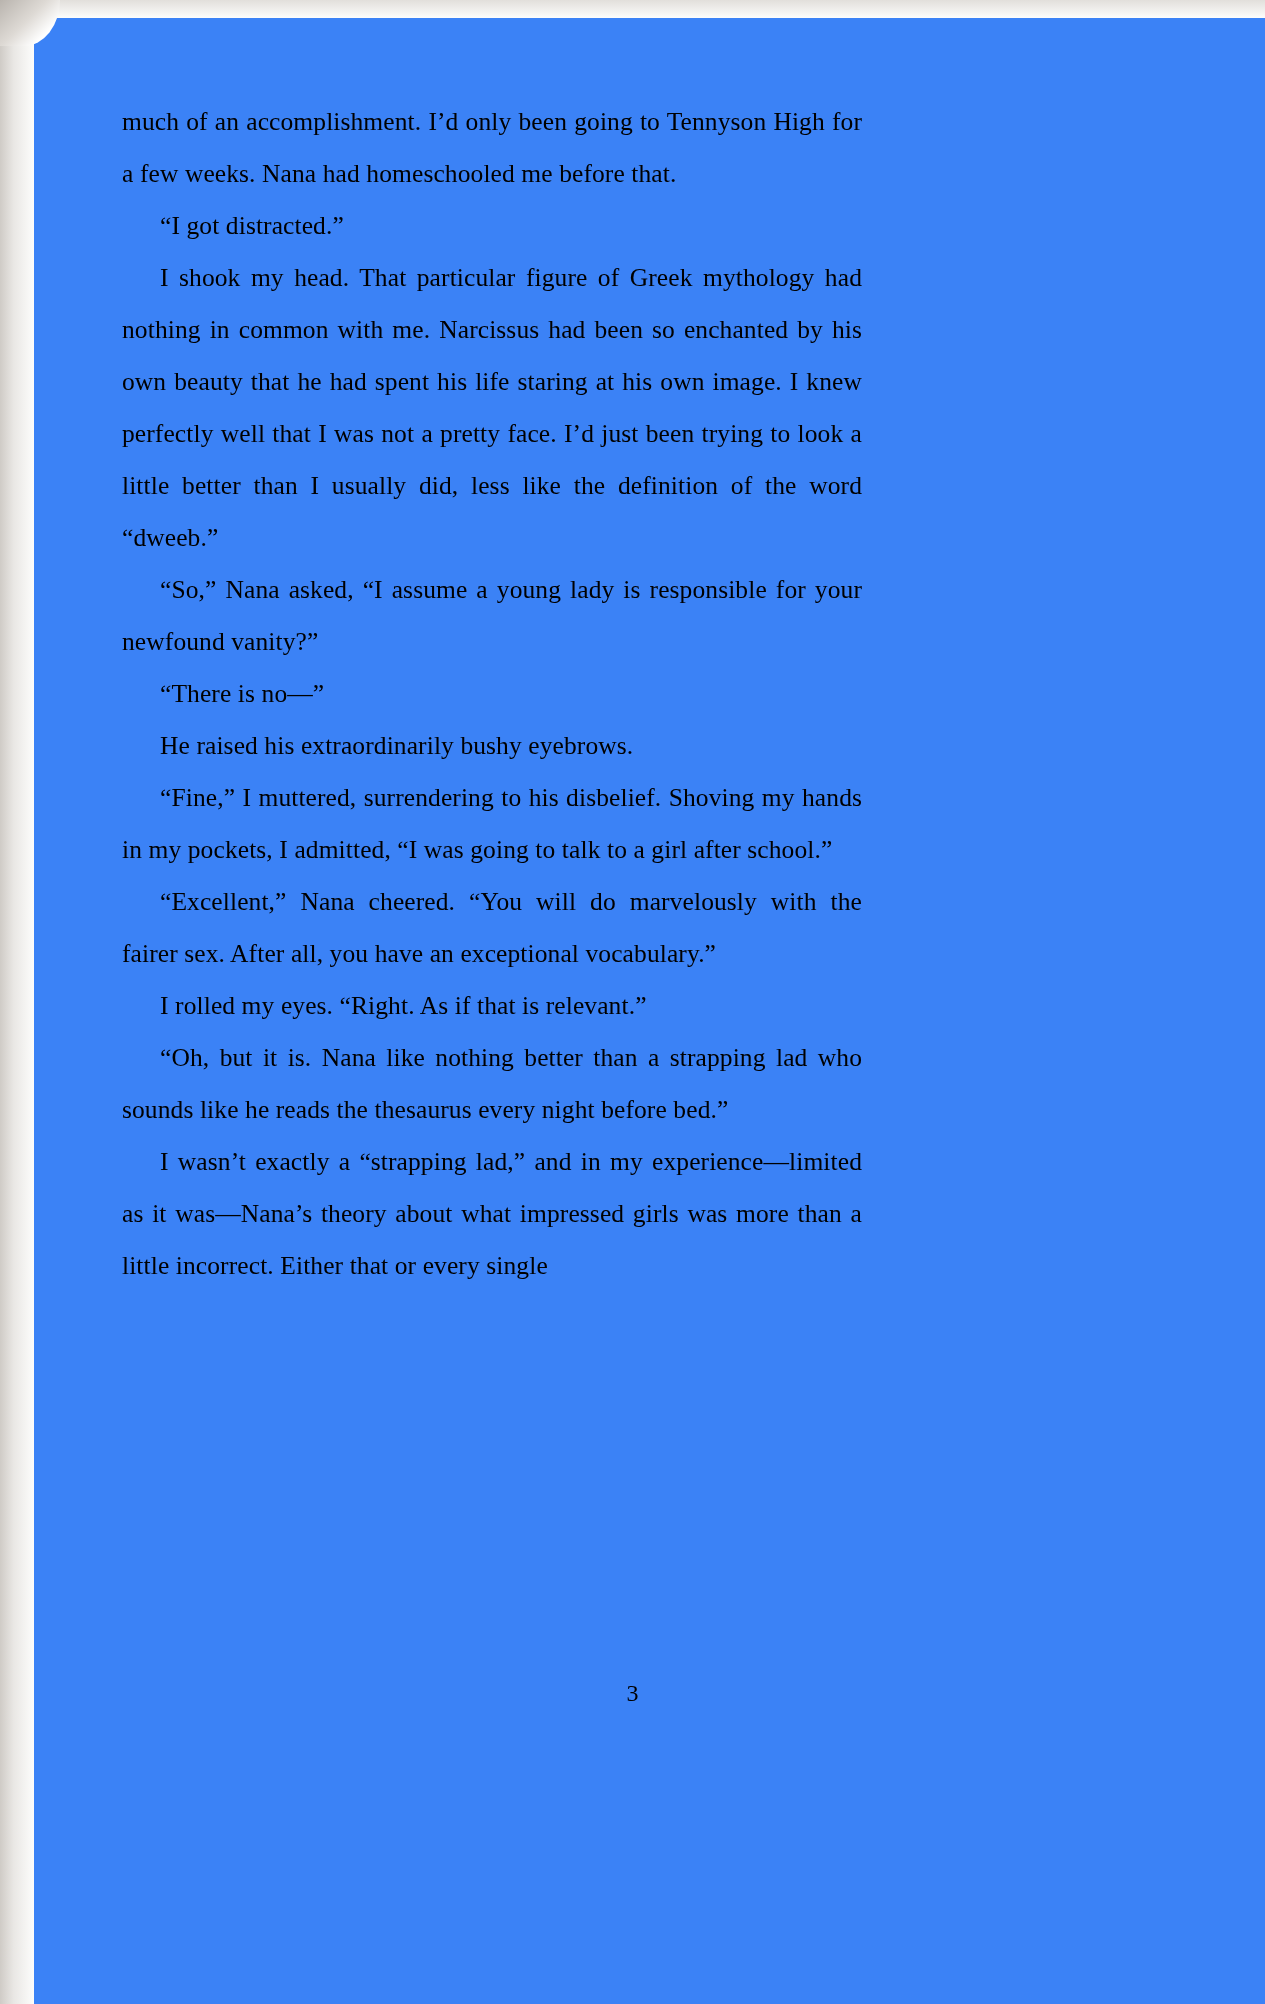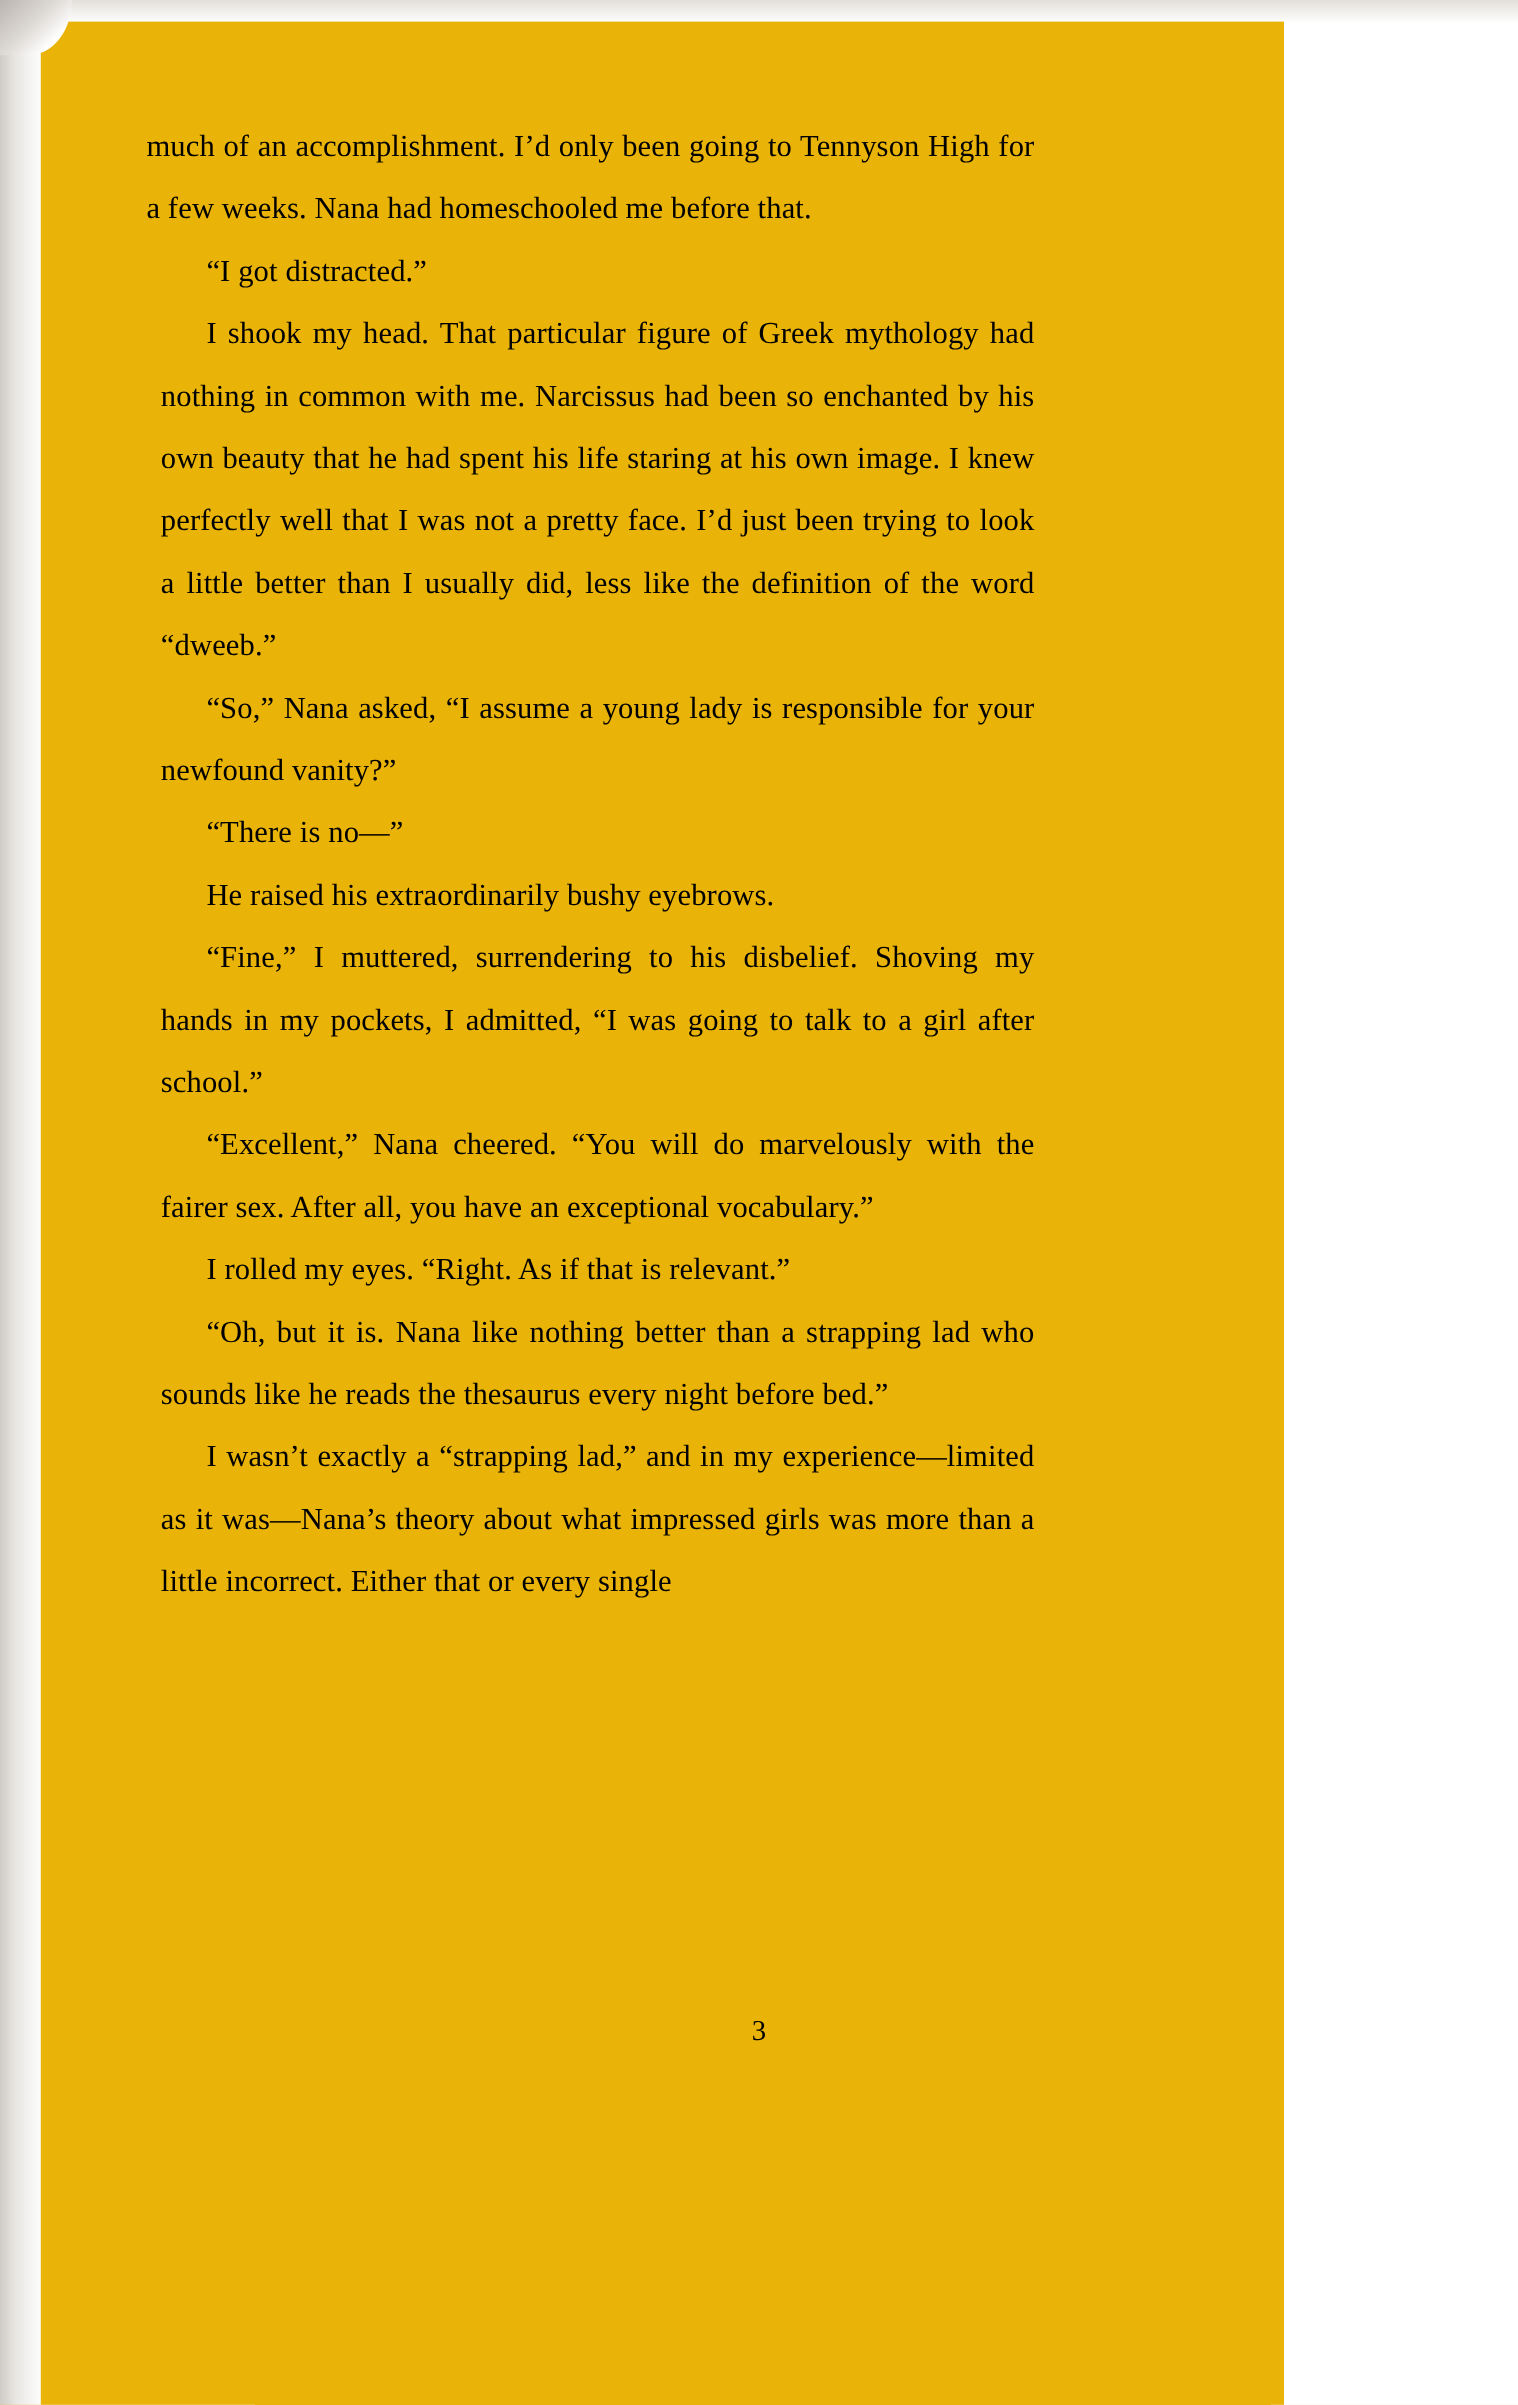--- a/index.html
+++ b/index.html
@@ -13,23 +13,23 @@
     position: relative;
     font-family: "Liberation Serif", serif;
     color: #000000;
     overflow: hidden;
   }
 
   .page {
     position: absolute;
     top: 0;
     left: 0;
-    width: 1070px;
+    width: 1265px;
     height: 2004px;
-    background: #eab308;
+    background: #3b82f6;
   }
 
   
   .page-edge-left {
     position: absolute;
     top: 0;
     left: 0;
     width: 34px;
     height: 2004px;
     background: linear-gradient(to right, #cfcbc6 0%, #e9e7e4 40%, #fdfdfc 100%);
@@ -67,21 +67,20 @@
     font-size: 25.5px;
     line-height: 52px;
     text-align: justify;
     text-justify: inter-word;
     letter-spacing: 0.1px;
     -webkit-hyphens: none;
     hyphens: none;
   }
   .para.indent {
     text-indent: 38px;
-    margin-left: 12px;
   }
   .para.no-justify {
     text-align: left;
   }
 
   .page-number {
     position: absolute;
     top: 1680px;
     left: 0;
     width: 1265px;

